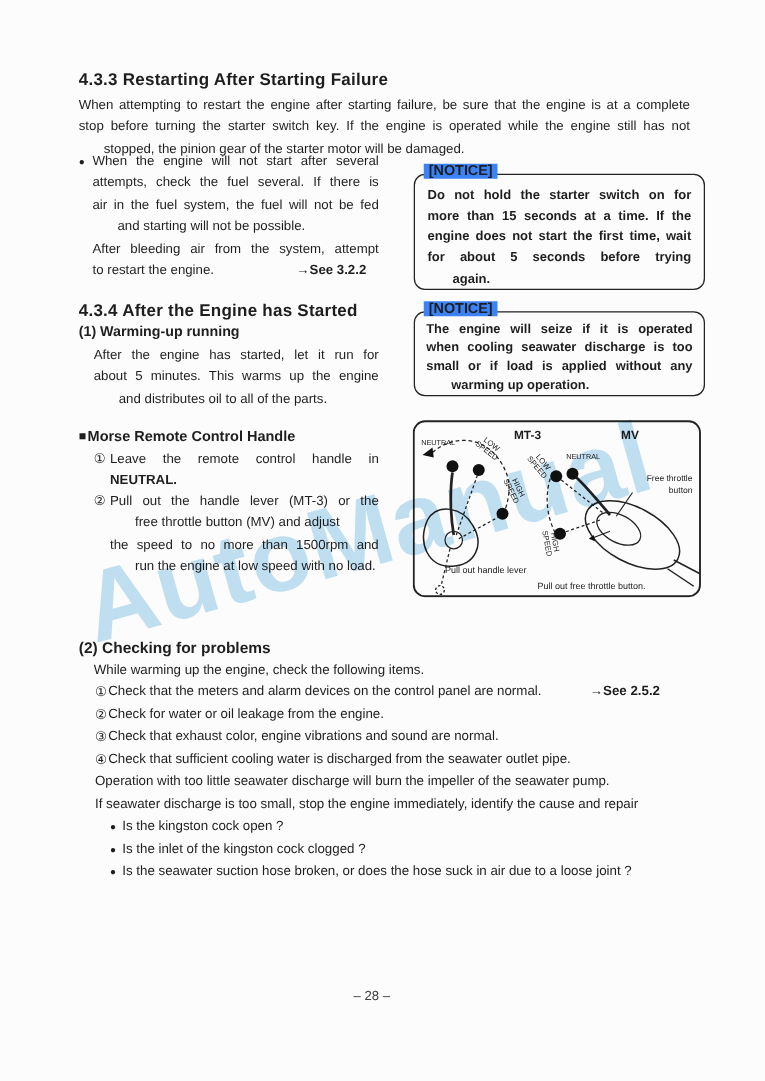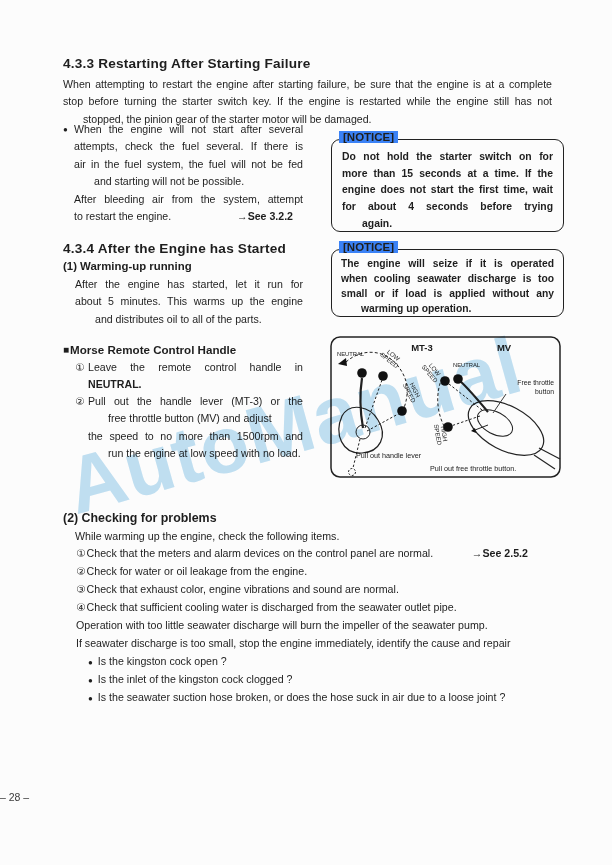--- a/index.html
+++ b/index.html
@@ -27,41 +27,41 @@
   .sqmark{font-size:10px;margin-right:1px;vertical-align:1px;}
   .cnum{margin-right:1px;}
   .check-sec{position:absolute;left:63px;top:511px;width:492px;font-size:10.65px;}
   .check-sec .hrow{height:19px;}
   .check-sec .irow{height:17px;padding-left:12px;}
   .check-sec .crow{height:18px;display:flex;padding-left:13px;}
   .check-sec .nrow{height:18px;padding-left:13px;}
   .check-sec .qrow{height:18px;padding-left:25px;}
   .check-sec .qdot{font-size:8px;margin-right:2px;vertical-align:.5px;}
   .check-sec .see{margin-right:27px;}
-  .pagenum{position:absolute;left:0;top:791px;width:595px;text-align:left;
+  .pagenum{position:absolute;left:0;top:791px;width:595px;text-align:center;
            font-size:10.5px;color:#3c3c3c;}
   .watermark{position:absolute;left:58px;top:450px;z-index:40;pointer-events:none;
              font-size:80px;font-weight:bold;letter-spacing:1px;line-height:1;
              transform:rotate(-15.5deg);transform-origin:0 0;
              opacity:.62;mix-blend-mode:multiply;}
   svg text{font-family:"Liberation Sans","DejaVu Sans",sans-serif;fill:#1b1b1b;}
   .fig-border{fill:none;stroke:#222;stroke-width:1.5;}
   .ln{stroke:#222;fill:none;}
   .knob{fill:#111;stroke:none;}
 </style>
 </head>
 <body>
 
 <div class="page">
 
   <div class="abs h-main" style="left:63px;top:56px;">4.3.3  Restarting After Starting Failure</div>
 
   <div class="abs body-t" style="left:63px;top:76px;width:489px;">
     <div class="jl">When attempting to restart the engine after starting failure, be sure that the engine is at a complete</div>
-    <div class="jl">stop before turning the starter switch key.  If the engine is restarted while the engine still has not</div>
+    <div class="jl">stop before turning the starter switch key.  If the engine is operated while the engine still has not</div>
     <div class="jl-last">stopped, the pinion gear of the starter motor will be damaged.</div>
   </div>
 
   <div class="abs body-t" style="left:63px;top:121px;width:240px;">
     <div class="brow">
       <span class="bdot">●</span>
       <span class="btext jl">When the engine will not start after several</span>
     </div>
     <div class="ind jl">attempts, check the fuel several.  If there is</div>
     <div class="ind jl">air in the fuel system, the fuel will not be fed</div>
@@ -73,21 +73,21 @@
       <span class="see" style="margin-right:10px;">→See 3.2.2</span>
     </div>
   </div>
 
   <div class="notice" style="left:331px;top:139px;width:231px;height:91px;">
     <div class="nlabel">[NOTICE]</div>
     <div class="ntext1">
       <div class="jl">Do not hold the starter switch on for</div>
       <div class="jl">more than 15 seconds at a time.  If the</div>
       <div class="jl">engine does not start the first time, wait</div>
-      <div class="jl">for about 4 seconds before trying</div>
+      <div class="jl">for about 5 seconds before trying</div>
       <div class="jl-last">again.</div>
     </div>
   </div>
 
   <div class="abs h-main" style="left:63px;top:241px;">4.3.4  After the Engine has Started</div>
   <div class="abs h-sub" style="left:63px;top:260px;">(1) Warming-up running</div>
 
   <div class="abs body-t" style="left:75px;top:276px;width:228px;">
     <div class="jl">After the engine has started, let it run for</div>
     <div class="jl">about 5 minutes.  This warms up the engine</div>

